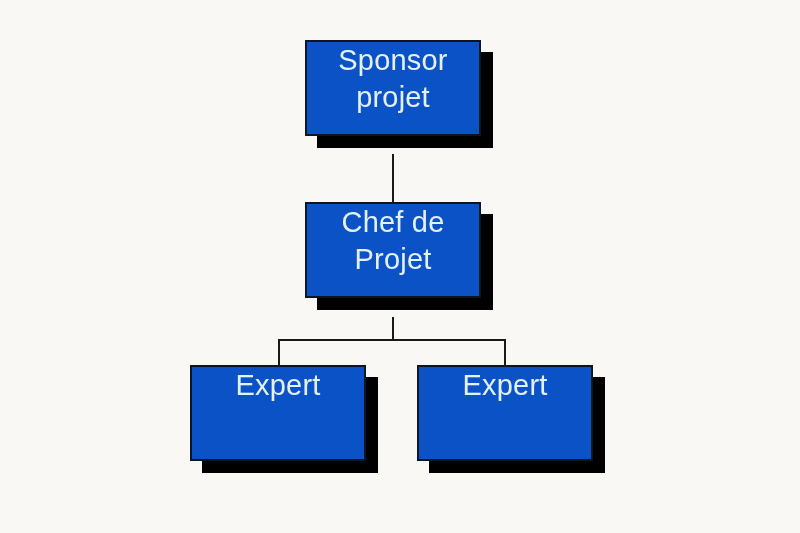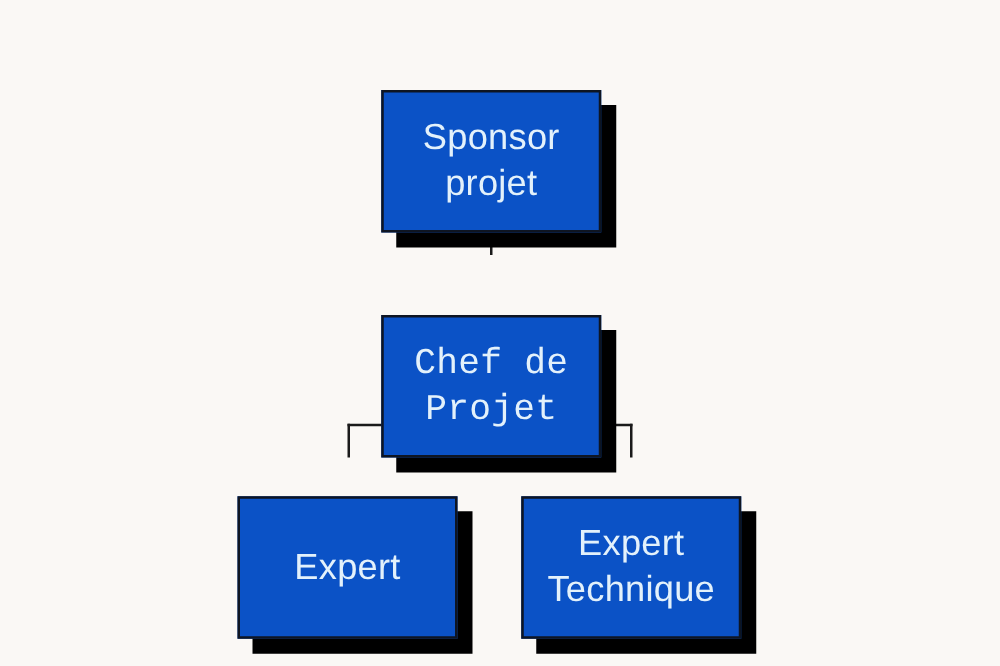--- a/index.html
+++ b/index.html
@@ -16,38 +16,37 @@
     background:var(--background);
     font-family:"Liberation Sans","DejaVu Sans",sans-serif;
   }
   .canvas{
     position:relative;
     width:800px;height:533px;
     background:var(--background);
   }
   .org-box{
     position:absolute;
-    width:176px;height:114px;
+    width:176px;height:96px;
     background:var(--box-fill);
     border:2px solid var(--box-border);
     box-shadow:12px 12px 0 var(--shadow);
     color:var(--text);
     display:flex;
     flex-direction:column;
     align-items:center;
-    justify-content:center;
+    justify-content:flex-start;
     text-align:center;
     font-size:29px;
     line-height:37px;
     letter-spacing:0.2px;
     z-index:2;
-    margin-top:32px;
   }
   .box-sponsor{left:305px;top:40px;}
-  .box-chef{left:305px;top:220px;font-family:Liberation Mono, monospace;}
+  .box-chef{left:305px;top:202px;}
   .box-metier{left:190px;top:365px;}
   .box-technique{left:417px;top:365px;}
   .connector{
     position:absolute;
     background:var(--line);
     z-index:1;
   }
   .v-sponsor-chef{left:392px;top:154px;width:2px;height:50px;}
   .v-chef-down{left:392px;top:317px;width:2px;height:24px;}
   .h-branch{left:278px;top:339px;width:228px;height:2px;}
@@ -74,16 +73,15 @@
     <div>Chef de</div>
     <div>Projet</div>
   </div>
 
   <div class="org-box box-metier">
     <div>Expert</div>
   </div>
 
   <div class="org-box box-technique">
     <div>Expert</div>
-    <div>Technique</div>
   </div>
 
 </div>
 
 </body></html>

